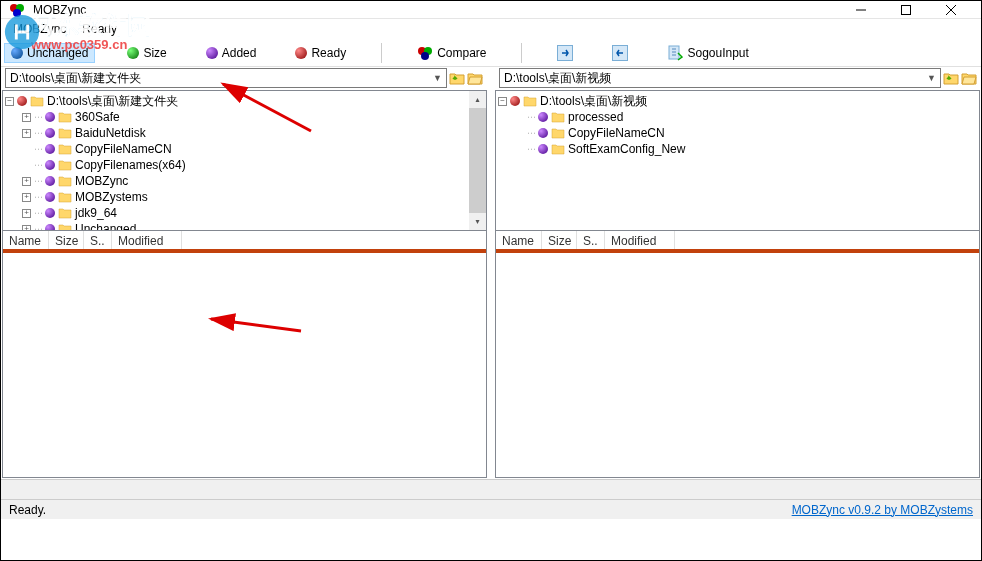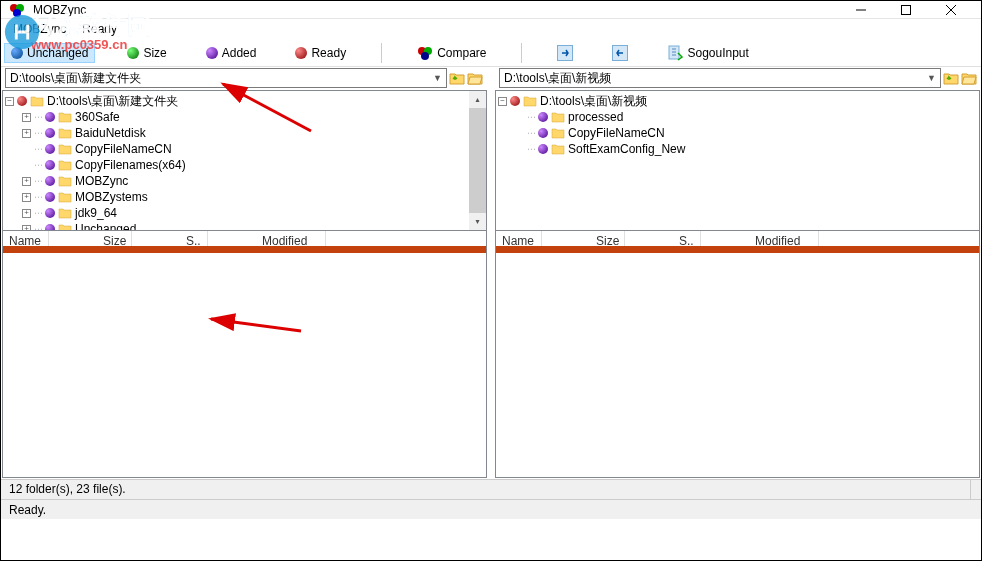--- a/index.html
+++ b/index.html
@@ -50,21 +50,21 @@
 .exp { width: 9px; height: 9px; border: 1px solid #888; display: inline-flex; align-items: center; justify-content: center; font-size: 8px; line-height: 1; color: #555; background: #fff; cursor: pointer; }
 .tree-row .ball { width: 10px; height: 10px; }
 .folder { width: 14px; height: 12px; }
 .tree-row .label { font-size: 12px; }
 .scrollbar-v { position: absolute; right: 0; top: 0; bottom: 0; width: 17px; background: #f0f0f0; display: flex; flex-direction: column; }
 .scrollbar-v .sbtn { height: 17px; background: #f0f0f0; display: flex; align-items: center; justify-content: center; font-size: 8px; color: #555; }
 .scrollbar-v .thumb { flex: 1; background: #cdcdcd; margin: 0; }
 
 
 .list-wrap { flex: 1; background: #fff; overflow: hidden; }
-.list-header { display: flex; height: 22px; border-bottom: 7px solid #c2410c; gap: 48px; }
+.list-header { display: flex; height: 22px; border-bottom: 4px solid #c2410c; }
 .list-header .col { padding: 3px 6px; border-right: 1px solid #e0e0e0; color: #333; }
 
 
 .status1 { display: flex; height: 20px; background: #f0f0f0; border-top: 1px solid #ccc; }
 .status1 .half { flex: 1; padding: 2px 8px; }
 .status1 .half:first-child { border-right: 1px solid #ccc; margin-right: 10px; }
 .status2 { display: flex; height: 20px; background: #f0f0f0; border-top: 1px solid #ccc; padding: 2px 8px; align-items: center; justify-content: space-between; }
 .status2 .link { color: #0066cc; text-decoration: underline; cursor: pointer; }
 
 
@@ -377,17 +377,17 @@
         <div class="col" style="width:46px">Name</div>
         <div class="col" style="width:35px">Size</div>
         <div class="col" style="width:28px">S..</div>
         <div class="col" style="width:70px">Modified</div>
       </div>
     </div>
   </div>
 </div>
 
 <div class="status1">
-  <div class="half">12 folder(s), 23 file(s).</div>
 </div>
 <div class="status2">
   <span>Ready.</span>
+  <span class="link">MOBZync v0.9.2 by MOBZystems</span>
 </div>
 
 </body></html>

